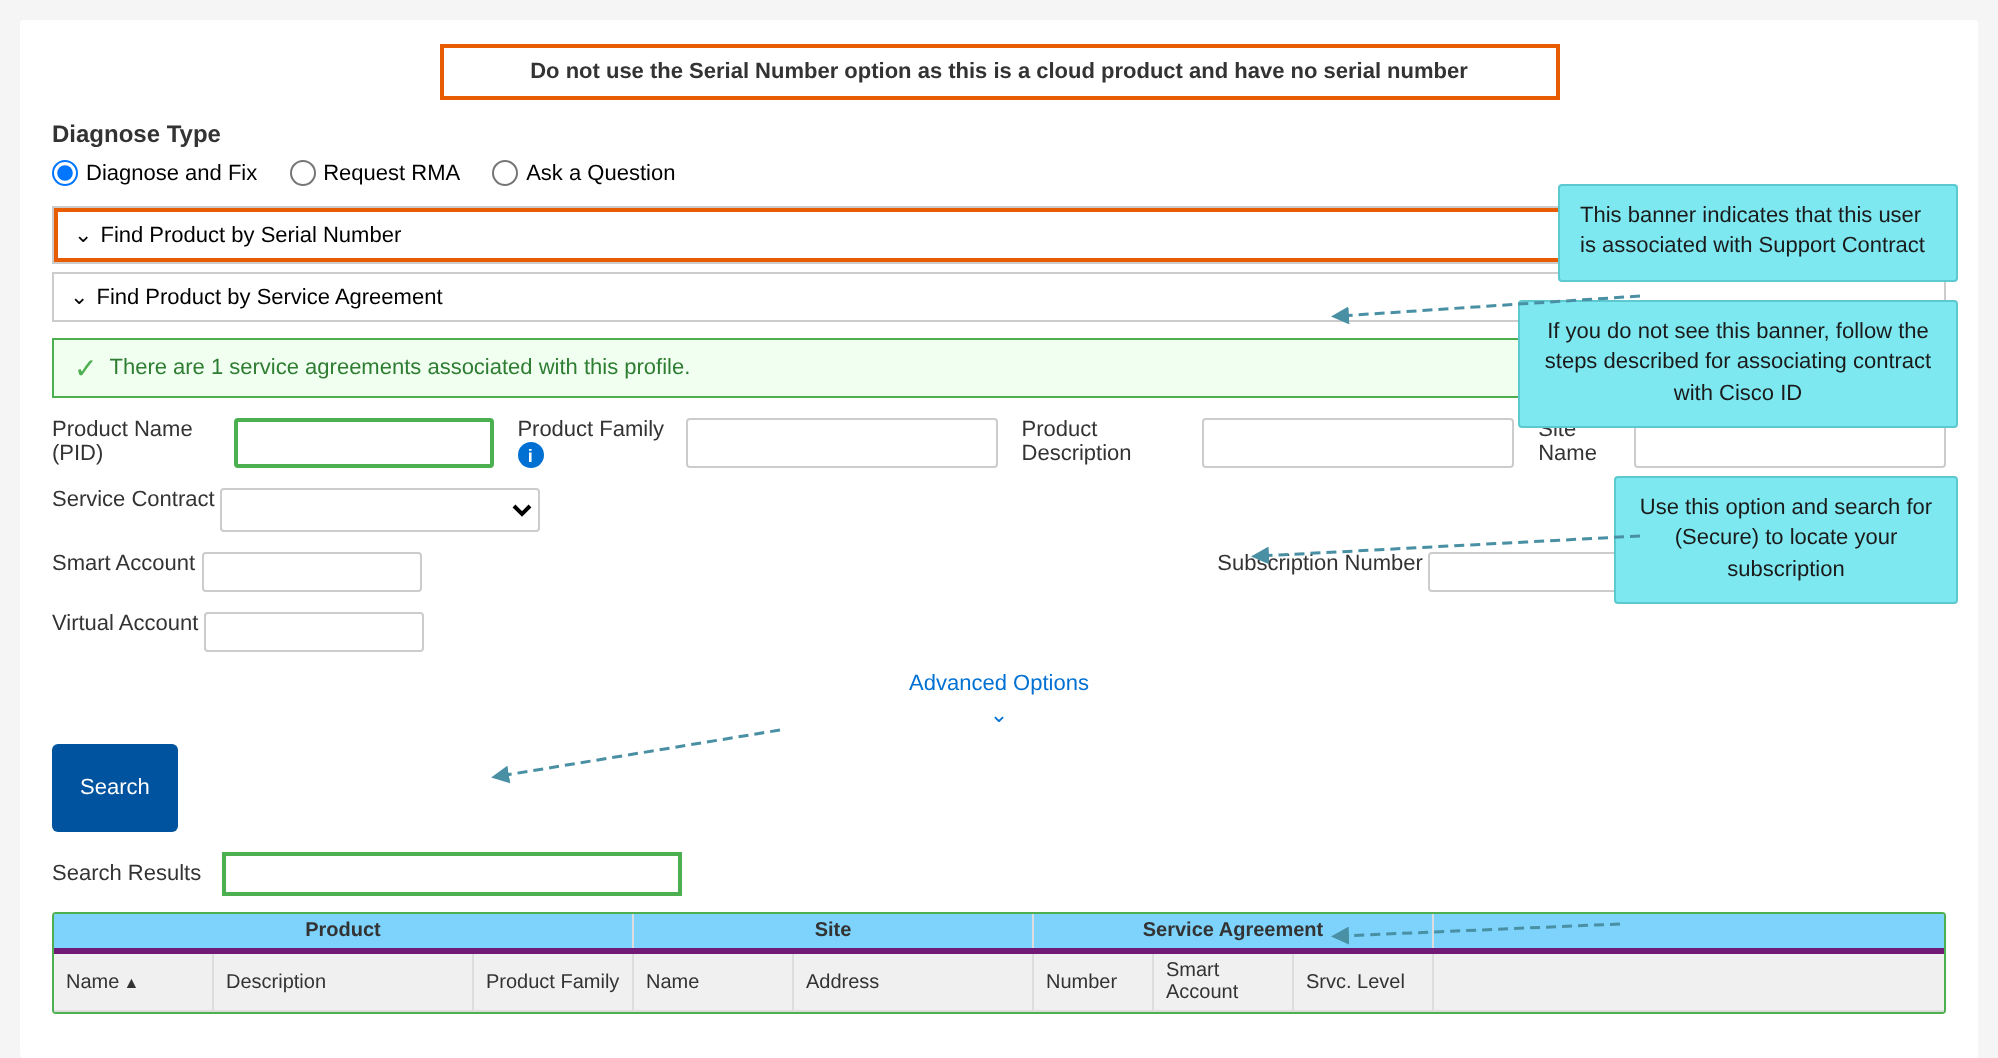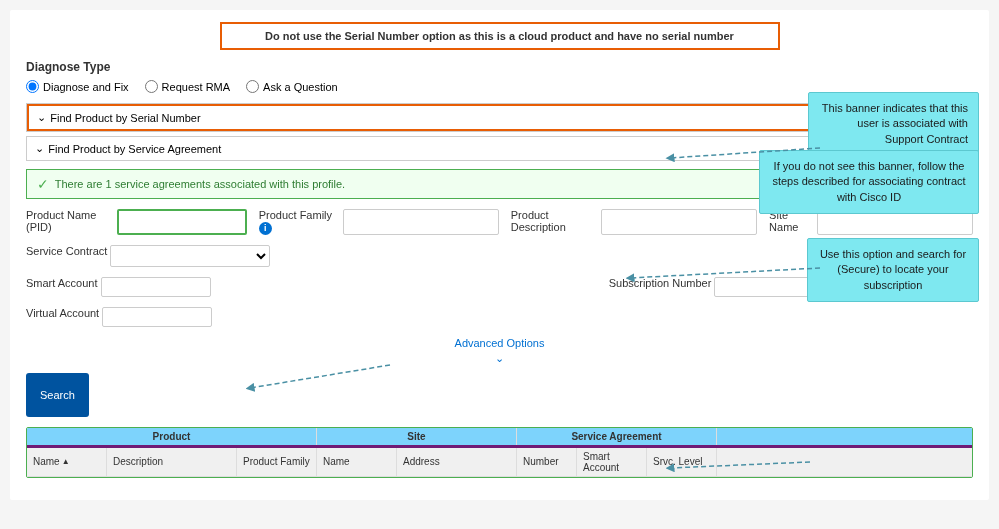--- a/index.html
+++ b/index.html
@@ -192,22 +192,22 @@
       border: 1px solid #5cc8d0;
       padding: 8px 10px;
       font-size: 11px;
       color: #1a1a1a;
       border-radius: 2px;
       line-height: 1.4;
     }
     .callout-banner {
       top: 82px;
       right: 10px;
-      width: 171px;
-      text-align: right;
+      width: 200px;
+      text-align: left;
     }
     .callout-no-banner {
       top: 140px;
       right: 10px;
       width: 220px;
       text-align: center;
     }
     .callout-subscription {
       top: 228px;
       right: 10px;
@@ -349,20 +349,24 @@
   
   <div class="advanced-options">
     <span>Advanced Options</span>
     <span>⌄</span>
   </div>
 
   
   <button class="search-btn">Search</button>
 
   
+  <div class="search-results-row">
+    <span class="search-results-label">Search Results</span>
+    <input type="text" class="search-results-input" style="">
+  </div>
 
   
   <div class="results-table-container">
 
     <div class="results-header">
       <div class="results-header-section" style="width:290px; border-right:1px solid #ddd;">Product</div>
       <div class="results-header-section" style="width:200px; border-right:1px solid #ddd;">Site</div>
       <div class="results-header-section" style="width:200px;">Service Agreement</div>
     </div>
 

